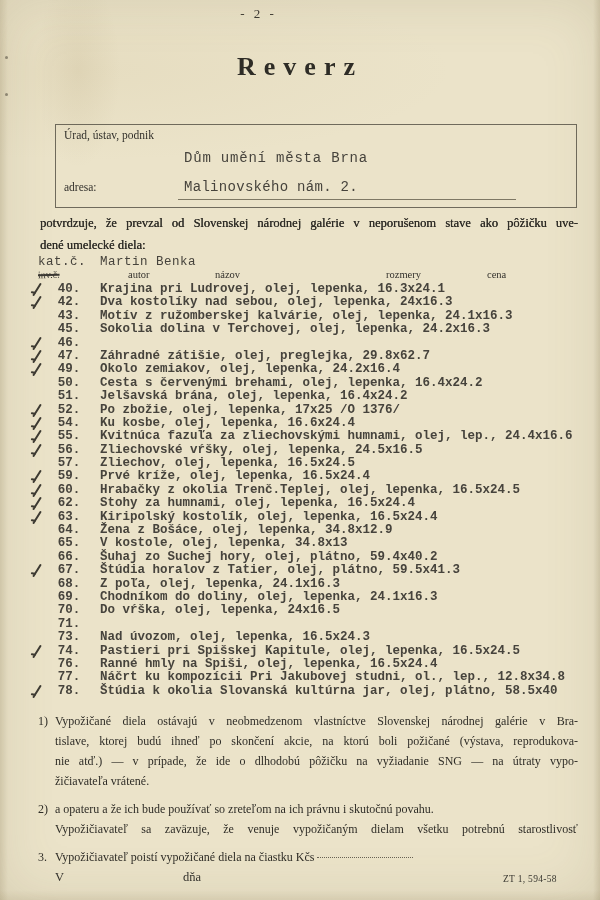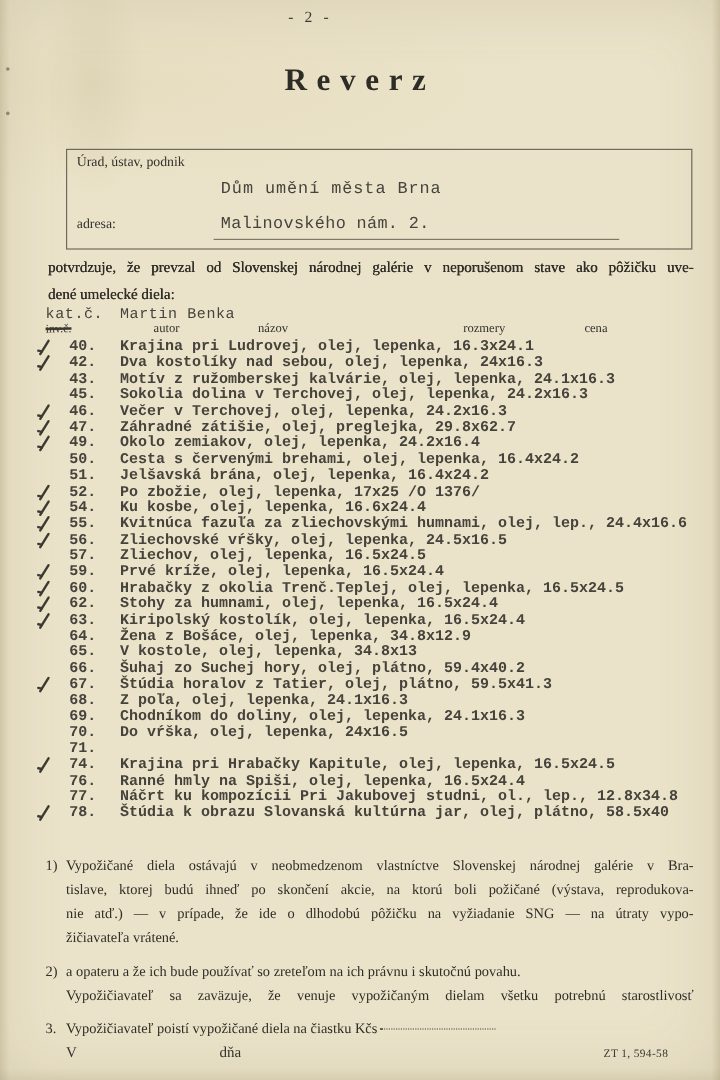--- a/index.html
+++ b/index.html
@@ -127,21 +127,20 @@
       <div class="work-row">
         <span class="num">43.</span>
         <span class="txt">Motív z ružomberskej kalvárie, olej, lepenka, 24.1x16.3</span>
       </div>
       <div class="work-row">
         <span class="num">45.</span>
         <span class="txt">Sokolia dolina v Terchovej, olej, lepenka, 24.2x16.3</span>
       </div>
       <div class="work-row">
         <span class="num">46.<span class="tick"></span></span>
-        <span class="txt">Večer v Terchovej, olej, lepenka, 24.2x16.3</span>
       </div>
       <div class="work-row">
         <span class="num">47.<span class="tick"></span></span>
         <span class="txt">Záhradné zátišie, olej, preglejka, 29.8x62.7</span>
       </div>
       <div class="work-row">
         <span class="num">49.<span class="tick"></span></span>
         <span class="txt">Okolo zemiakov, olej, lepenka, 24.2x16.4</span>
       </div>
       <div class="work-row">
@@ -213,34 +212,38 @@
         <span class="txt">Chodníkom do doliny, olej, lepenka, 24.1x16.3</span>
       </div>
       <div class="work-row">
         <span class="num">70.</span>
         <span class="txt">Do vŕška, olej, lepenka, 24x16.5</span>
       </div>
       <div class="work-row">
         <span class="num">71.</span>
       </div>
       <div class="work-row">
+        <span class="num">73.</span>
+        <span class="txt">Nad úvozom, olej, lepenka, 16.5x24.3</span>
+      </div>
+      <div class="work-row">
         <span class="num">74.<span class="tick"></span></span>
-        <span class="txt">Krajina pri Hrabačky Kapitule, olej, lepenka, 16.5x24.5</span>
+        <span class="txt">Pastieri pri Spišskej Kapitule, olej, lepenka, 16.5x24.5</span>
       </div>
       <div class="work-row">
         <span class="num">76.</span>
         <span class="txt">Ranné hmly na Spiši, olej, lepenka, 16.5x24.4</span>
       </div>
       <div class="work-row">
         <span class="num">77.</span>
         <span class="txt">Náčrt ku kompozícii Pri Jakubovej studni, ol., lep., 12.8x34.8</span>
       </div>
       <div class="work-row">
         <span class="num">78.<span class="tick"></span></span>
-        <span class="txt">Štúdia k obrazu Slovanská kultúrna jar, olej, plátno, 58.5x40</span>
+        <span class="txt">Štúdia k okolia Slovanská kultúrna jar, olej, plátno, 58.5x40</span>
       </div>
     </div>
 
   <div class="notes printed" id="notes">
       <div class="note">
         <span class="marker">1)</span>
         <div class="body">
           <div class="line just">Vypožičané diela ostávajú v neobmedzenom vlastníctve Slovenskej národnej galérie v Bra-</div>
           <div class="line just">tislave, ktorej budú ihneď po skončení akcie, na ktorú boli požičané (výstava, reprodukova-</div>
           <div class="line just">nie atď.) — v prípade, že ide o dlhodobú pôžičku na vyžiadanie SNG — na útraty vypo-</div>

